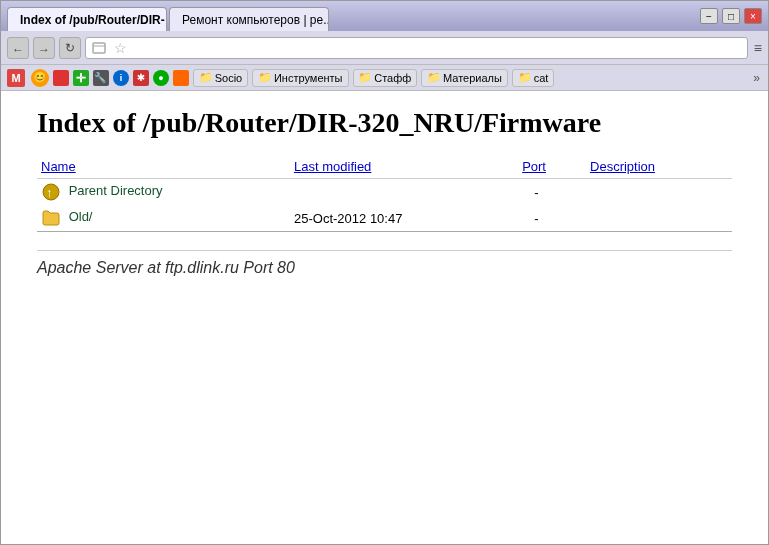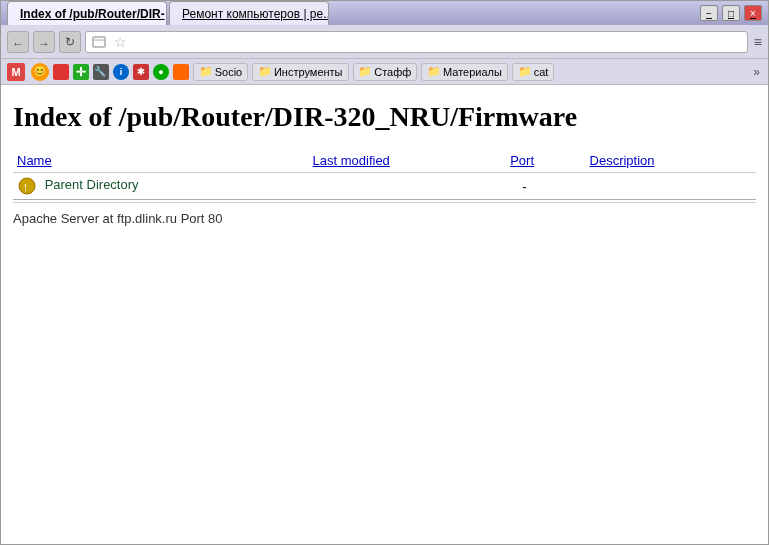--- a/index.html
+++ b/index.html
@@ -2,21 +2,21 @@
 <html><head>
   <meta charset="utf-8">
   <style>
     * { margin: 0; padding: 0; box-sizing: border-box; }
     body { font-family: Arial, sans-serif; font-size: 13px; background: #f0f0f0; width: 769px; height: 545px; overflow: hidden; }
 
     
     .window { width: 769px; height: 545px; background: #e8e8f0; border: 1px solid #999; display: flex; flex-direction: column; }
 
     
-    .title-bar { background: linear-gradient(to bottom, #c8c8e8, #a0a0c8); height: 24px; display: flex; align-items: center; padding: 0 6px; gap: 4px; text-decoration: underline; }
+    .title-bar { background: linear-gradient(to bottom, #c8c8e8, #a0a0c8); height: 30px; display: flex; align-items: center; padding: 0 6px; gap: 4px; }
     .tab-bar { display: flex; align-items: flex-end; height: 100%; gap: 2px; }
     .tab { display: flex; align-items: center; gap: 4px; background: #e8e8f8; border: 1px solid #999; border-bottom: none; border-radius: 4px 4px 0 0; padding: 2px 8px; font-size: 12px; height: 24px; max-width: 160px; overflow: hidden; white-space: nowrap; }
     .tab.active { background: #f0f0ff; font-weight: bold; }
     .window-controls { margin-left: auto; display: flex; gap: 4px; }
     .win-btn { width: 18px; height: 16px; border: 1px solid #888; border-radius: 2px; display: flex; align-items: center; justify-content: center; font-size: 10px; cursor: pointer; }
     .win-btn.minimize { background: #e0e0e0; }
     .win-btn.maximize { background: #e0e0e0; }
     .win-btn.close { background: #d44; color: white; }
 
     
@@ -26,29 +26,29 @@
     .address-text { flex: 1; font-size: 12px; color: #333; }
     .star-btn { font-size: 14px; color: #aaa; margin-left: 4px; }
     .menu-btn { font-size: 14px; color: #555; margin-left: 2px; }
 
     
     .bookmarks-bar { background: #d8d8e8; height: 26px; display: flex; align-items: center; padding: 0 6px; gap: 4px; border-bottom: 1px solid #bbb; font-size: 11px; overflow: hidden; }
     .bookmark-btn { display: flex; align-items: center; gap: 2px; padding: 2px 5px; background: #e0e0e8; border: 1px solid #bbb; border-radius: 3px; cursor: pointer; white-space: nowrap; font-size: 11px; height: 18px; }
     .bookmarks-more { margin-left: auto; font-size: 12px; color: #555; cursor: pointer; padding: 2px; }
 
     
-    .page { background: white; flex: 1; overflow-y: auto; padding: 16px 12px; }
+    .page { background: white; flex: 1; overflow-y: auto; padding: 16px 36px; }
     .page-title { font-size: 28px; font-weight: bold; color: #000; margin-bottom: 16px; font-family: Times New Roman, serif; }
     .file-table { width: 100%; border-collapse: collapse; }
     .file-table th { text-align: left; font-size: 13px; color: #00c; font-weight: normal; padding: 4px 8px 4px 4px; border-bottom: 1px solid #ccc; cursor: pointer; }
     .file-table th a { color: #00c; text-decoration: underline; }
     .file-table td { padding: 3px 8px 3px 4px; font-size: 13px; vertical-align: middle; }
     .file-table tr { border-bottom: none; margin-left: 40px; }
     .file-link { color: #14532d; cursor: pointer; }
-    .apache-footer { font-size: 13px; color: #333; border-top: 1px solid #ccc; padding-top: 8px; }
+    .apache-footer { margin-top: 16px; font-style: italic; font-size: 16px; color: #333; border-top: 1px solid #ccc; padding-top: 8px; }
   </style>
 </head>
 <body>
 
 <div class="window">
 
   <div class="title-bar">
     <div class="tab-bar">
       <div class="tab active">
         <svg width="14" height="14" viewBox="0 0 14 14">
@@ -173,20 +173,34 @@
             </span>
             <a class="file-link">Parent Directory</a>
           </td>
           <td></td>
           <td style="padding-left:16px;">-</td>
           <td></td>
         </tr>
 
 
         <tr>
+          <td>
+            <span>
+              
+              <svg width="20" height="20" viewBox="0 0 20 20" style="vertical-align:middle;margin-right:4px;">
+                  <path d="M2 5 Q2 3 4 3 L7 3 L9 5 L16 5 Q18 5 18 7 L18 15 Q18 17 16 17 L4 17 Q2 17 2 15 Z" fill="#f0c040" stroke="#c09000" stroke-width="1"></path>
+                </svg>
+            </span>
+            <a class="file-link">Old/</a>
+          </td>
+          <td>25-Oct-2012 10:47</td>
+          <td style="padding-left:16px;">-</td>
+          <td></td>
+        </tr>
+        <tr>
           <td colspan="4" style="border-top:1px solid #aaa;padding:2px 0 0 0;"></td>
         </tr>
       </tbody>
     </table>
 
     <p class="apache-footer">Apache Server at ftp.dlink.ru Port 80</p>
   </div>
 
 </div>
 

